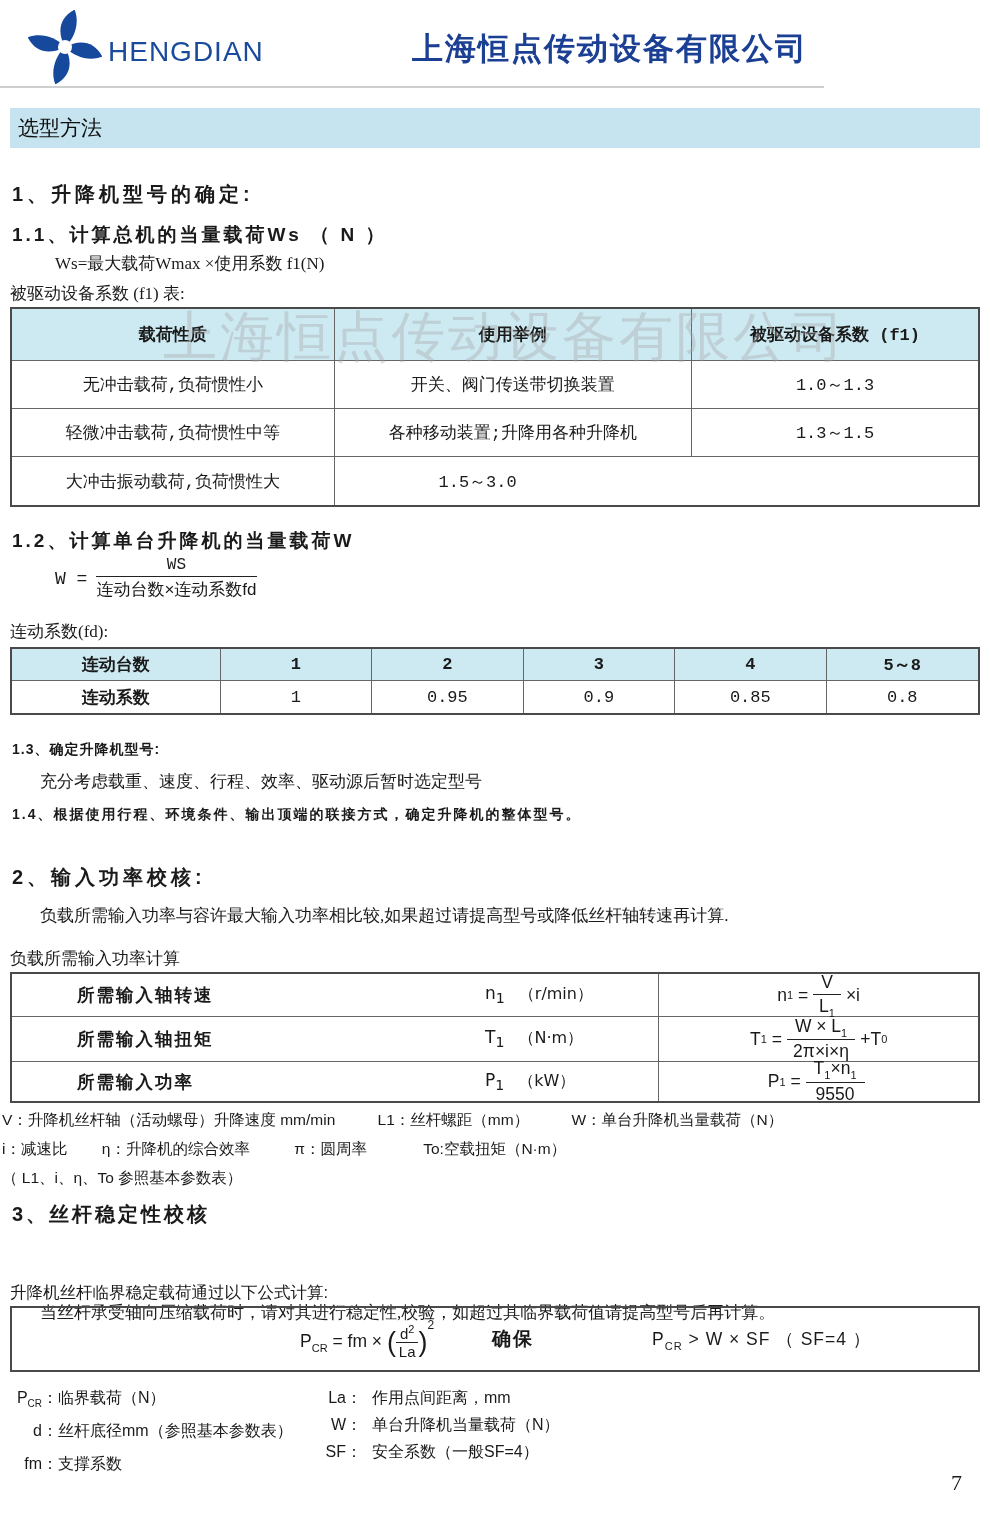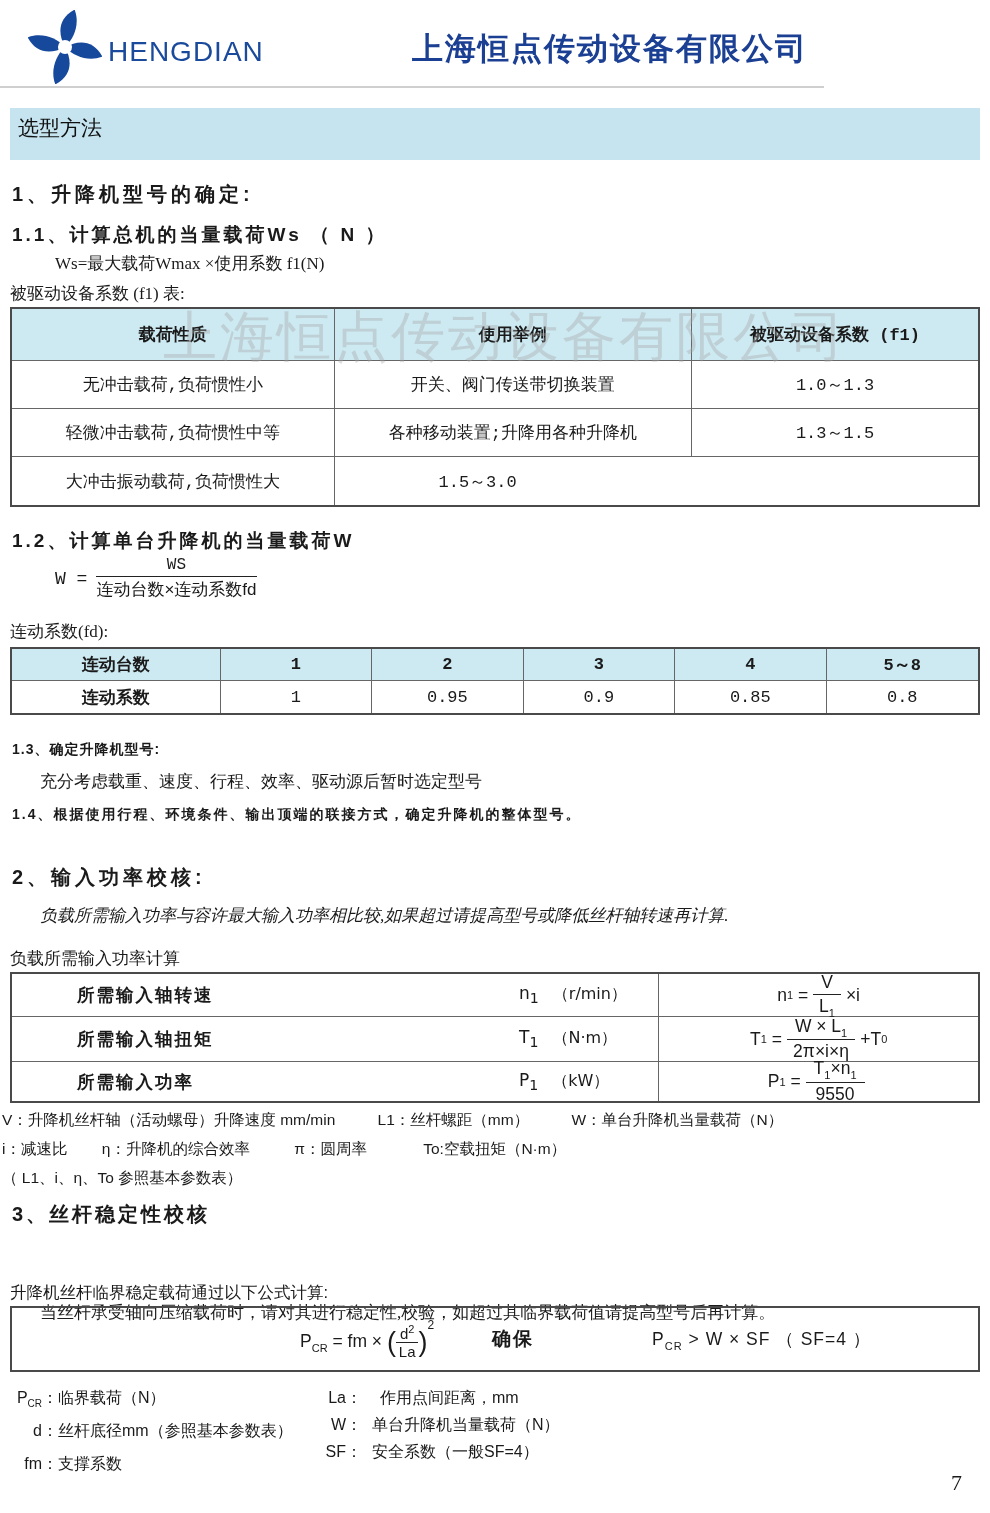--- a/index.html
+++ b/index.html
@@ -7,21 +7,21 @@
         font-family:"Liberation Sans","DejaVu Sans",sans-serif;color:#1a1a1a;}
 
   
   .hdr{position:absolute;top:0;left:0;width:824px;height:86px;border-bottom:2px solid #cfcfcf;}
   .logo{position:absolute;top:10px;left:28px;width:74px;height:74px;}
   .brand{position:absolute;top:36px;left:108px;font-size:28px;letter-spacing:1px;color:#1a4a9c;font-weight:500;}
   .company{position:absolute;top:28px;right:16px;font-size:31px;font-weight:bold;color:#1b3f93;
            font-family:"Liberation Serif","DejaVu Serif",serif;letter-spacing:2px;}
 
   
-  .titlebar{position:absolute;top:108px;left:10px;width:962px;height:52px;background:#c5e4ef;
+  .titlebar{position:absolute;top:108px;left:10px;width:962px;height:40px;background:#c5e4ef;
             font-size:21px;line-height:40px;padding-left:8px;color:#101010;}
 
   
   .h-big{position:absolute;left:12px;font-size:20px;font-weight:bold;letter-spacing:4px;}
   .h-sub{position:absolute;left:12px;font-size:19px;font-weight:bold;letter-spacing:3px;}
   .h-min{position:absolute;left:12px;font-size:14px;font-weight:bold;letter-spacing:1px;}
   .p-serif{position:absolute;font-size:17px;font-family:"Liberation Serif","DejaVu Serif",serif;}
 
   
   .wmark{position:absolute;top:301px;left:163px;font-size:54px;letter-spacing:3px;
@@ -46,21 +46,21 @@
   .t2r{height:32px;}
   .t2label{font-weight:bold;}
 
   
   .t3row{display:flex;width:100%;box-sizing:border-box;border-bottom:1px solid #666;}
   .t3row:last-child{border-bottom:none;}
   .t3left{position:relative;width:67%;box-sizing:border-box;border-right:1px solid #666;
           display:flex;align-items:center;}
   .t3right{width:33%;display:flex;align-items:center;justify-content:center;}
   .t3label{margin-left:65px;font-size:17.5px;letter-spacing:2px;font-weight:bold;}
-  .t3sym{position:absolute;left:507px;font-size:17px;font-family:"DejaVu Sans",sans-serif;}
+  .t3sym{position:absolute;left:473px;font-size:17px;font-family:"DejaVu Sans",sans-serif;}
   .t3unit{margin-left:14px;font-size:16px;}
 
   
   .frac{display:inline-block;vertical-align:middle;text-align:center;margin:0 5px;}
   .frac .num{display:block;border-bottom:1.6px solid #222;padding:0 8px 1px;}
   .frac .den{display:block;padding-top:1px;}
   .fm{font-size:17.5px;}
   .fm sub{font-size:11px;}
   .fm sup{font-size:11px;}
   .wformula{position:absolute;top:556px;left:55px;font-size:17px;}
@@ -167,21 +167,21 @@
       <div class="tcell t2c t2r">0.9</div>
       <div class="tcell t2c t2r">0.85</div>
       <div class="tcell t2c t2r">0.8</div>
     </div>
   </div>
 
   <div class="h-min" style="top:741px;">1.3、确定升降机型号:</div>
   <div class="p-serif" style="top:770px;left:40px;">充分考虑载重、速度、行程、效率、驱动源后暂时选定型号</div>
   <div class="h-min" style="top:806px;letter-spacing:2px;">1.4、根据使用行程、环境条件、输出顶端的联接方式，确定升降机的整体型号。</div>
   <div class="h-big" style="top:864px;">2、输入功率校核:</div>
-  <div class="p-serif" style="top:904px;left:40px;font-style:italic;">负载所需输入功率与容许最大输入功率相比较,如果超过请提高型号或降低丝杆轴转速再计算.</div>
+  <div class="p-serif" style="top:904px;left:40px;">负载所需输入功率与容许最大输入功率相比较,如果超过请提高型号或降低丝杆轴转速再计算.</div>
   <div class="p-serif" style="top:947px;left:10px;">负载所需输入功率计算</div>
 
   <div class="tbl" style="top:972px;">
     <div class="t3row" style="height:43px;">
       <div class="t3left">
         <span class="t3label">所需输入轴转速</span>
         <span class="t3sym"><span>n</span><sub>1</sub><span class="t3unit">（r/min）</span></span>
       </div>
       <div class="t3right fm">
         <span>n</span><sub>1</sub>&nbsp;<span>=</span><span class="frac">
@@ -257,21 +257,21 @@
     </div>
     <div class="lgrow">
       <span class="lgsym"><span>fm</span><sub></sub><span>：</span></span>
       <span class="lgtext">支撑系数</span>
     </div>
   </div>
 
   <div class="legend" style="top:1384px;left:322px;">
     <div class="lgrow">
       <span class="lgsym" style="min-width:40px;"><span>La</span><span>：</span></span>
-      <span class="lgtext" style="margin-left:18px;">作用点间距离，mm</span>
+      <span class="lgtext" style="margin-left:10px;">作用点间距离，mm</span>
     </div>
     <div class="lgrow">
       <span class="lgsym" style="min-width:40px;"><span>W</span><span>：</span></span>
       <span class="lgtext" style="margin-left:10px;">单台升降机当量载荷（N）</span>
     </div>
     <div class="lgrow">
       <span class="lgsym" style="min-width:40px;"><span>SF</span><span>：</span></span>
       <span class="lgtext" style="margin-left:10px;">安全系数（一般SF=4）</span>
     </div>
   </div>

